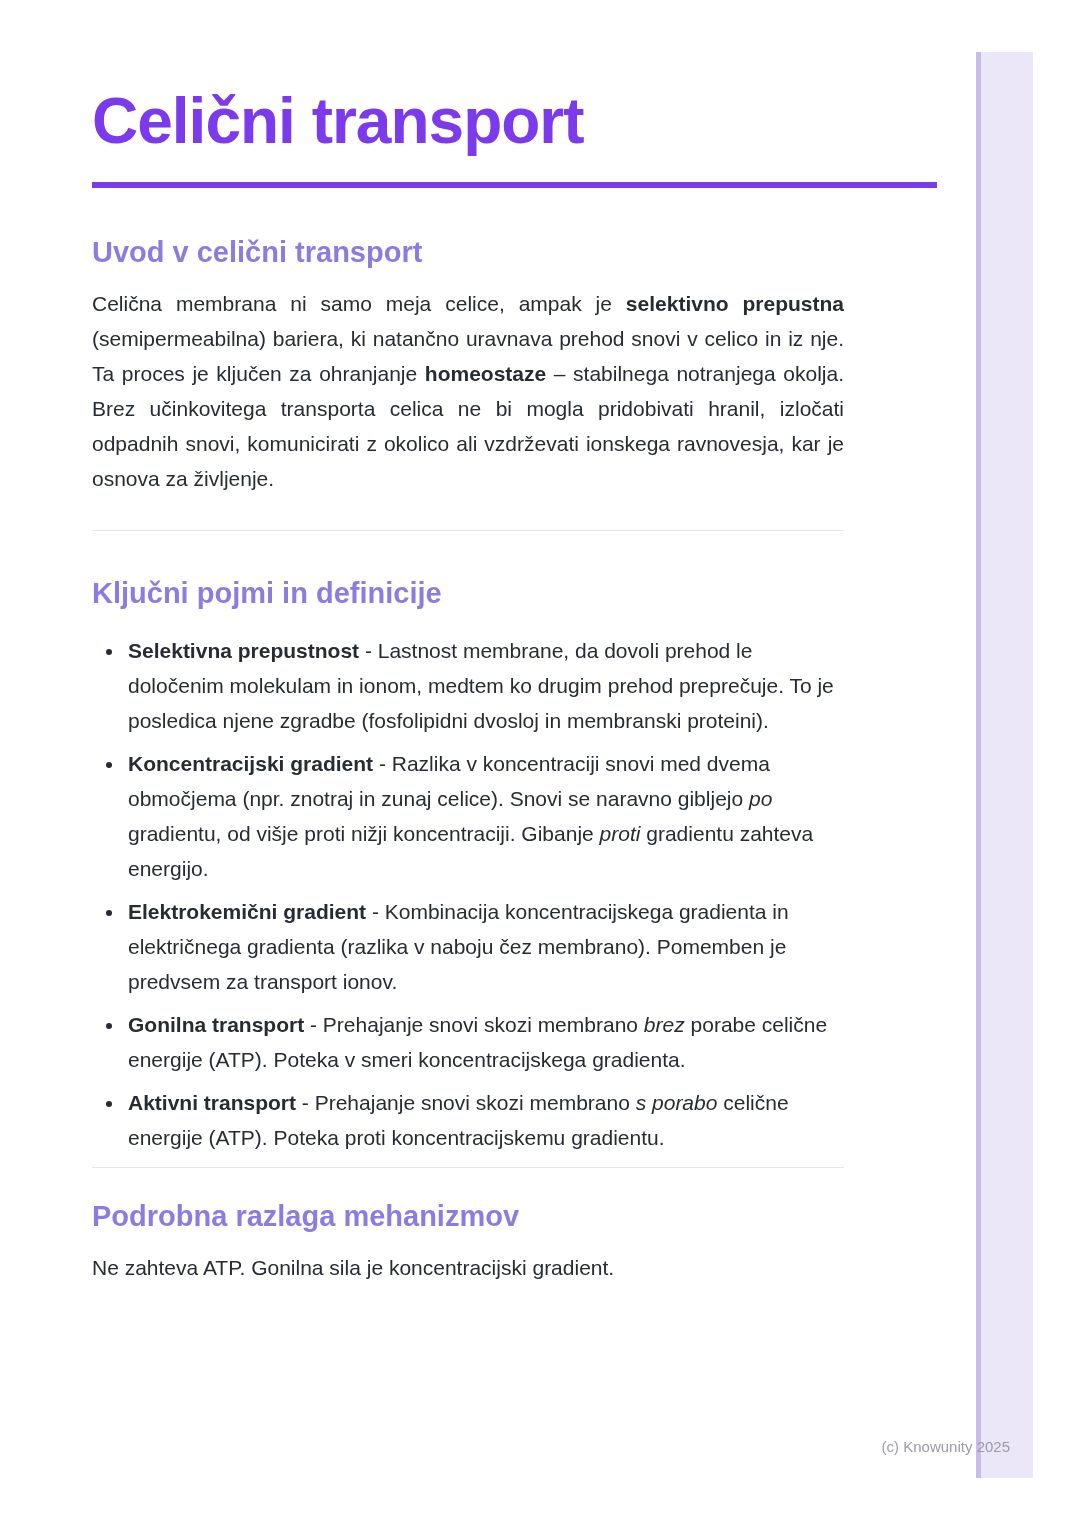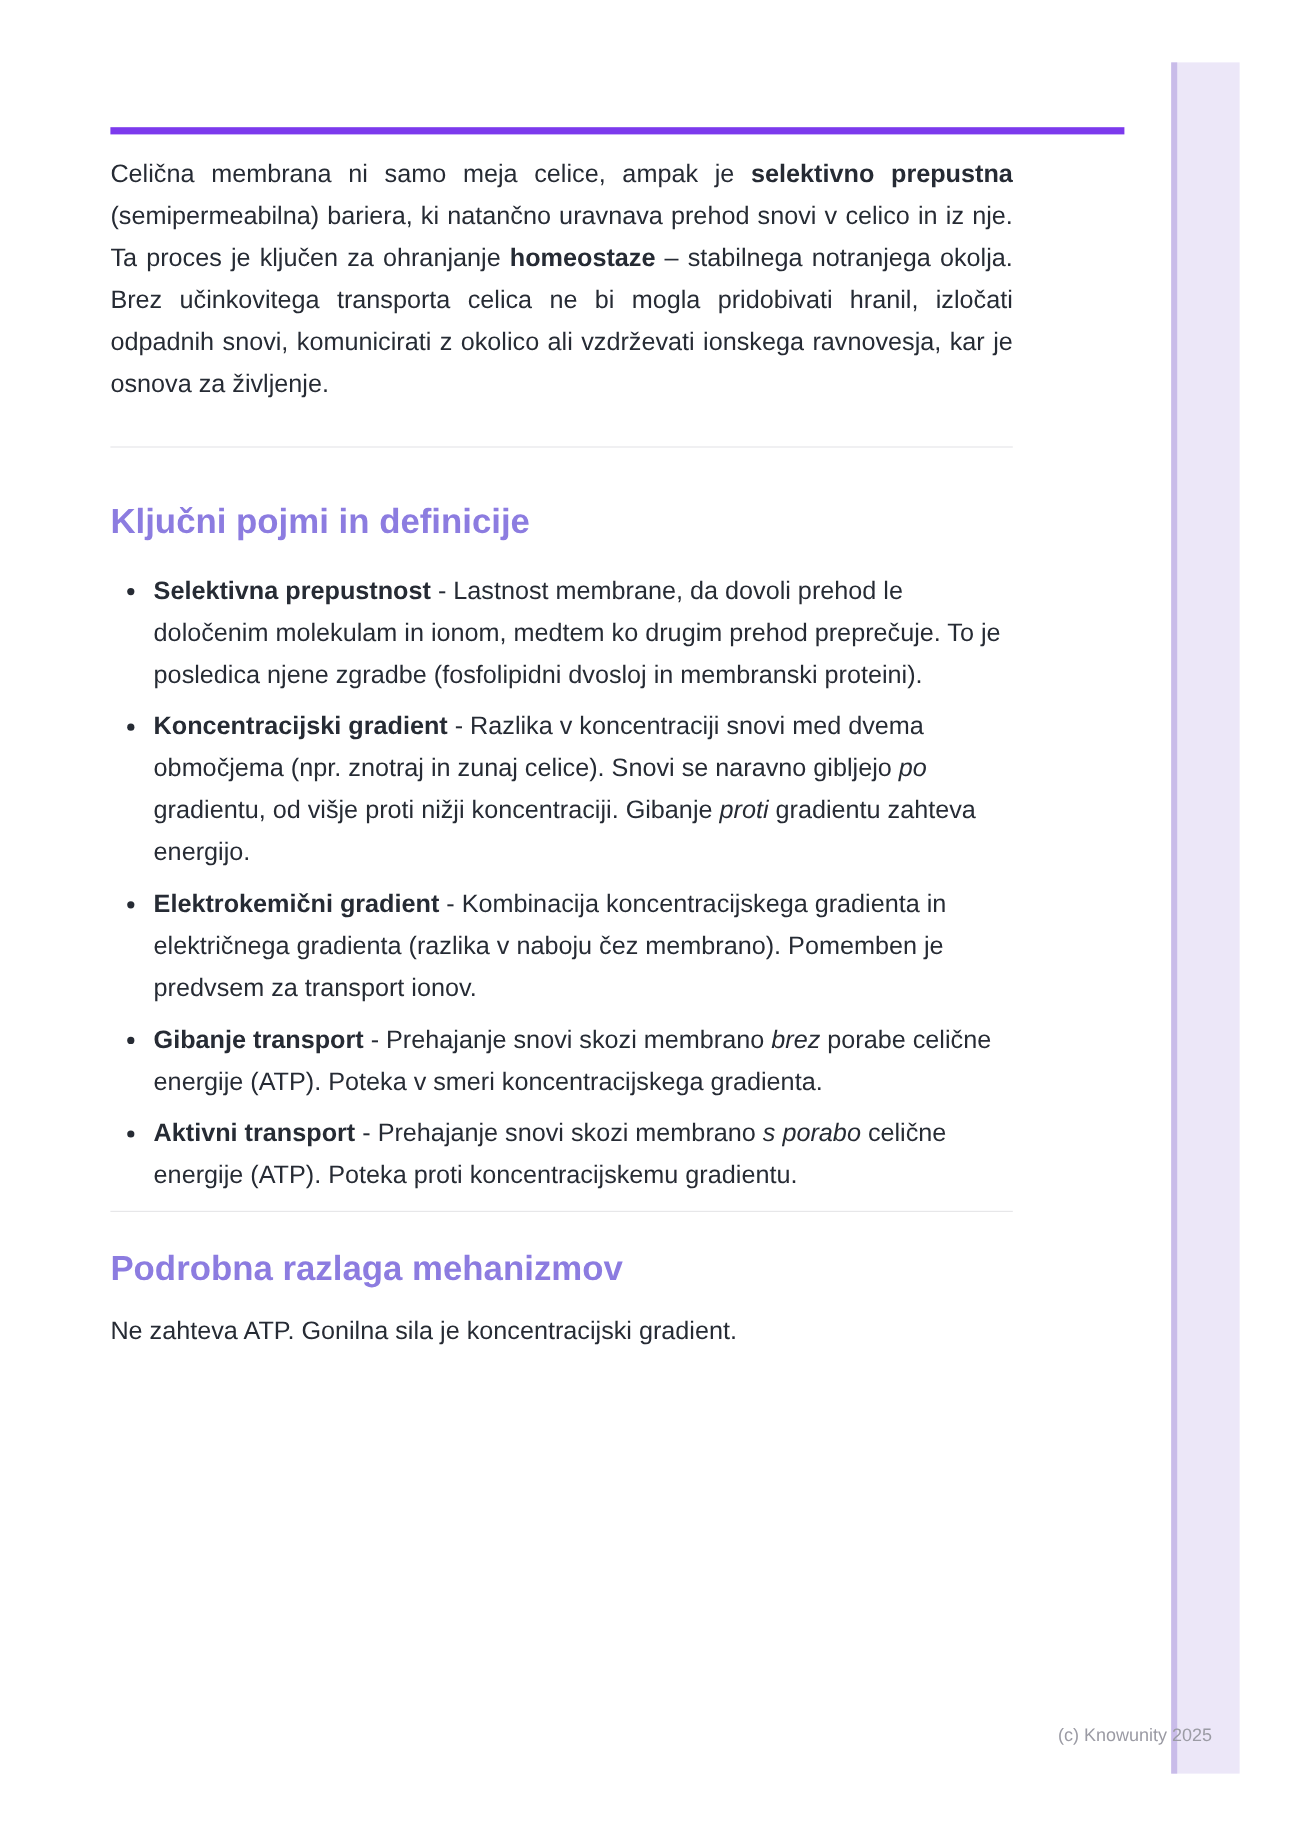--- a/index.html
+++ b/index.html
@@ -111,32 +111,34 @@
 </style>
 </head>
 <body>
 
 <div class="page">
 
   <div class="side-strip"></div>
 
   <main class="content">
 
+    <h1>Celični transport</h1>
     <div class="title-rule"></div>
 
+    <h2 class="mt-intro">Uvod v celični transport</h2>
     <p class="justify rich"><span>Celična membrana ni samo meja celice, ampak je </span><span style="font-weight: 700;">selektivno prepustna</span><span> (semipermeabilna) bariera, ki natančno uravnava prehod snovi v celico in iz nje. Ta proces je ključen za ohranjanje </span><span style="font-weight: 700;">homeostaze</span><span> – stabilnega notranjega okolja. Brez učinkovitega transporta celica ne bi mogla pridobivati hranil, izločati odpadnih snovi, komunicirati z okolico ali vzdrževati ionskega ravnovesja, kar je osnova za življenje.</span></p>
 
     <hr class="divider">
 
     <h2>Ključni pojmi in definicije</h2>
     <ul class="terms">
       <li class="rich"><span style="font-weight: 700;">Selektivna prepustnost</span><span> - Lastnost membrane, da dovoli prehod le določenim molekulam in ionom, medtem ko drugim prehod preprečuje. To je posledica njene zgradbe (fosfolipidni dvosloj in membranski proteini).</span></li>
       <li class="rich"><span style="font-weight: 700;">Koncentracijski gradient</span><span> - Razlika v koncentraciji snovi med dvema območjema (npr. znotraj in zunaj celice). Snovi se naravno gibljejo </span><span style="font-style: italic;">po</span><span> gradientu, od višje proti nižji koncentraciji. Gibanje </span><span style="font-style: italic;">proti</span><span> gradientu zahteva energijo.</span></li>
       <li class="rich"><span style="font-weight: 700;">Elektrokemični gradient</span><span> - Kombinacija koncentracijskega gradienta in električnega gradienta (razlika v naboju čez membrano). Pomemben je predvsem za transport ionov.</span></li>
-      <li class="rich"><span style="font-weight: 700;">Gibanje transport</span><span> - Prehajanje snovi skozi membrano </span><span style="font-style: italic;">brez</span><span> porabe celične energije (ATP). Poteka v smeri koncentracijskega gradienta.</span></li>
+      <li class="rich"><span style="font-weight: 700;">Gonilna transport</span><span> - Prehajanje snovi skozi membrano </span><span style="font-style: italic;">brez</span><span> porabe celične energije (ATP). Poteka v smeri koncentracijskega gradienta.</span></li>
       <li class="rich"><span style="font-weight: 700;">Aktivni transport</span><span> - Prehajanje snovi skozi membrano </span><span style="font-style: italic;">s porabo</span><span> celične energije (ATP). Poteka proti koncentracijskemu gradientu.</span></li>
     </ul>
 
     <hr class="divider d2">
 
     <h2 class="mt-sm">Podrobna razlaga mehanizmov</h2>
 
     <p class="last">Ne zahteva ATP. Gonilna sila je koncentracijski gradient.</p>
 
   </main>

